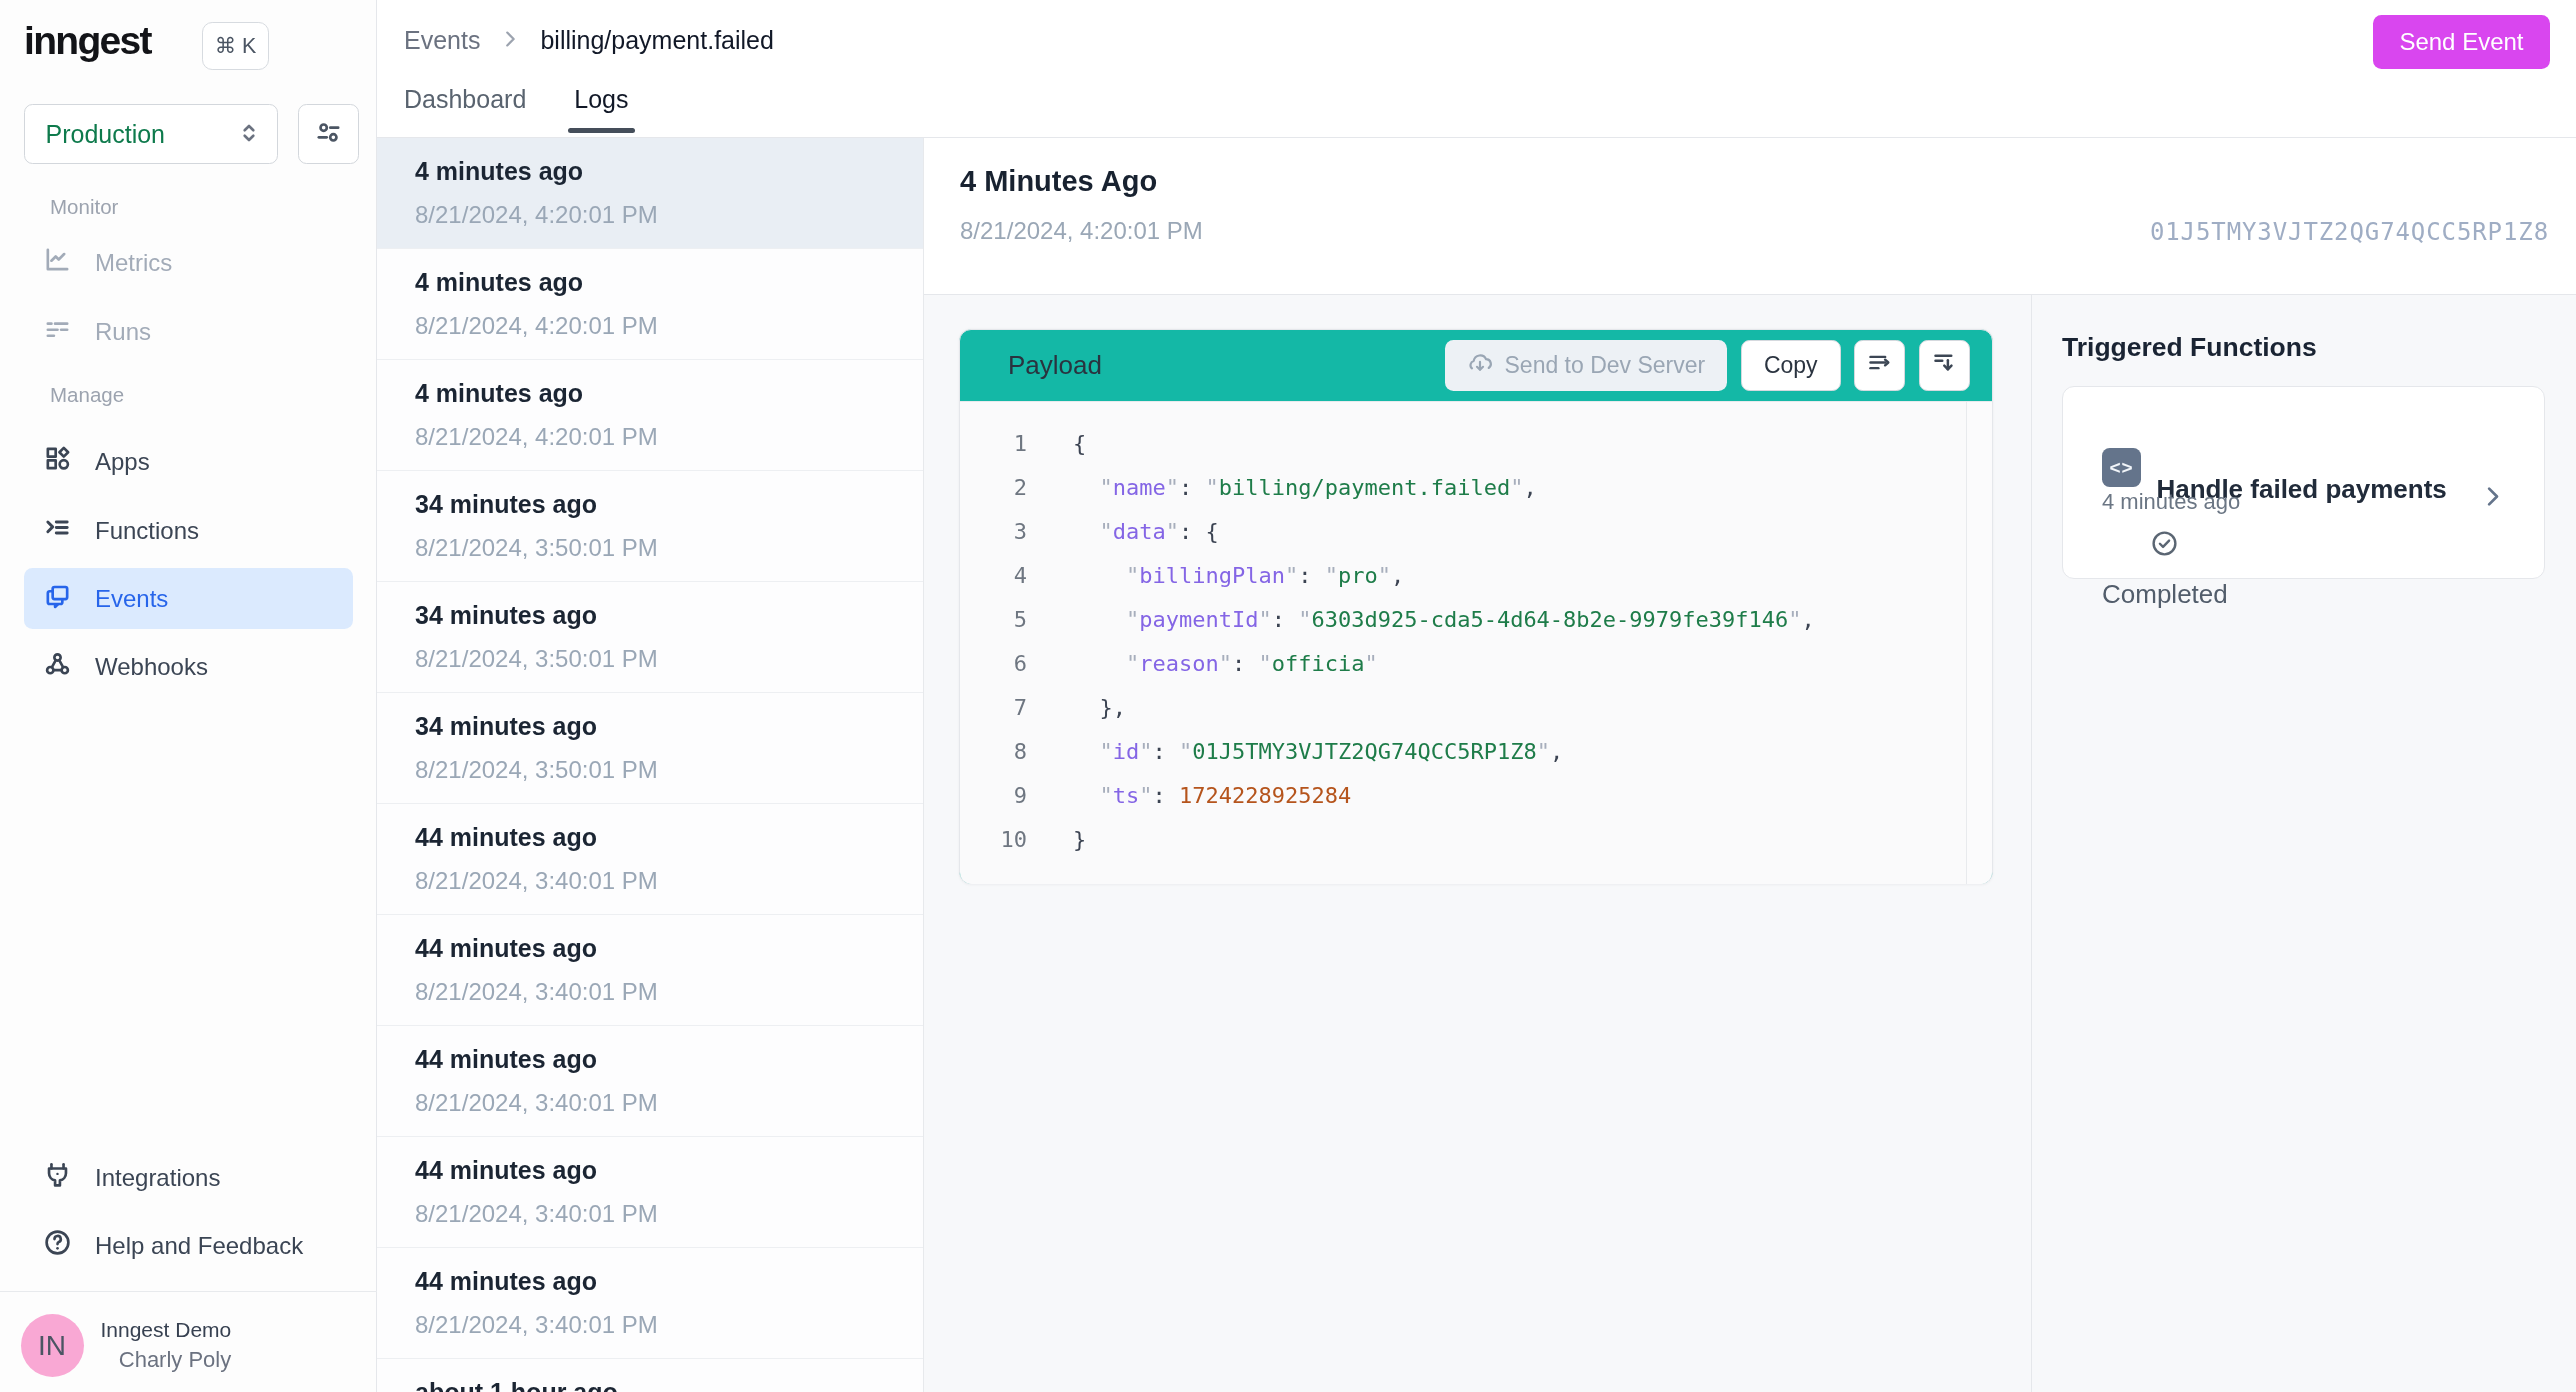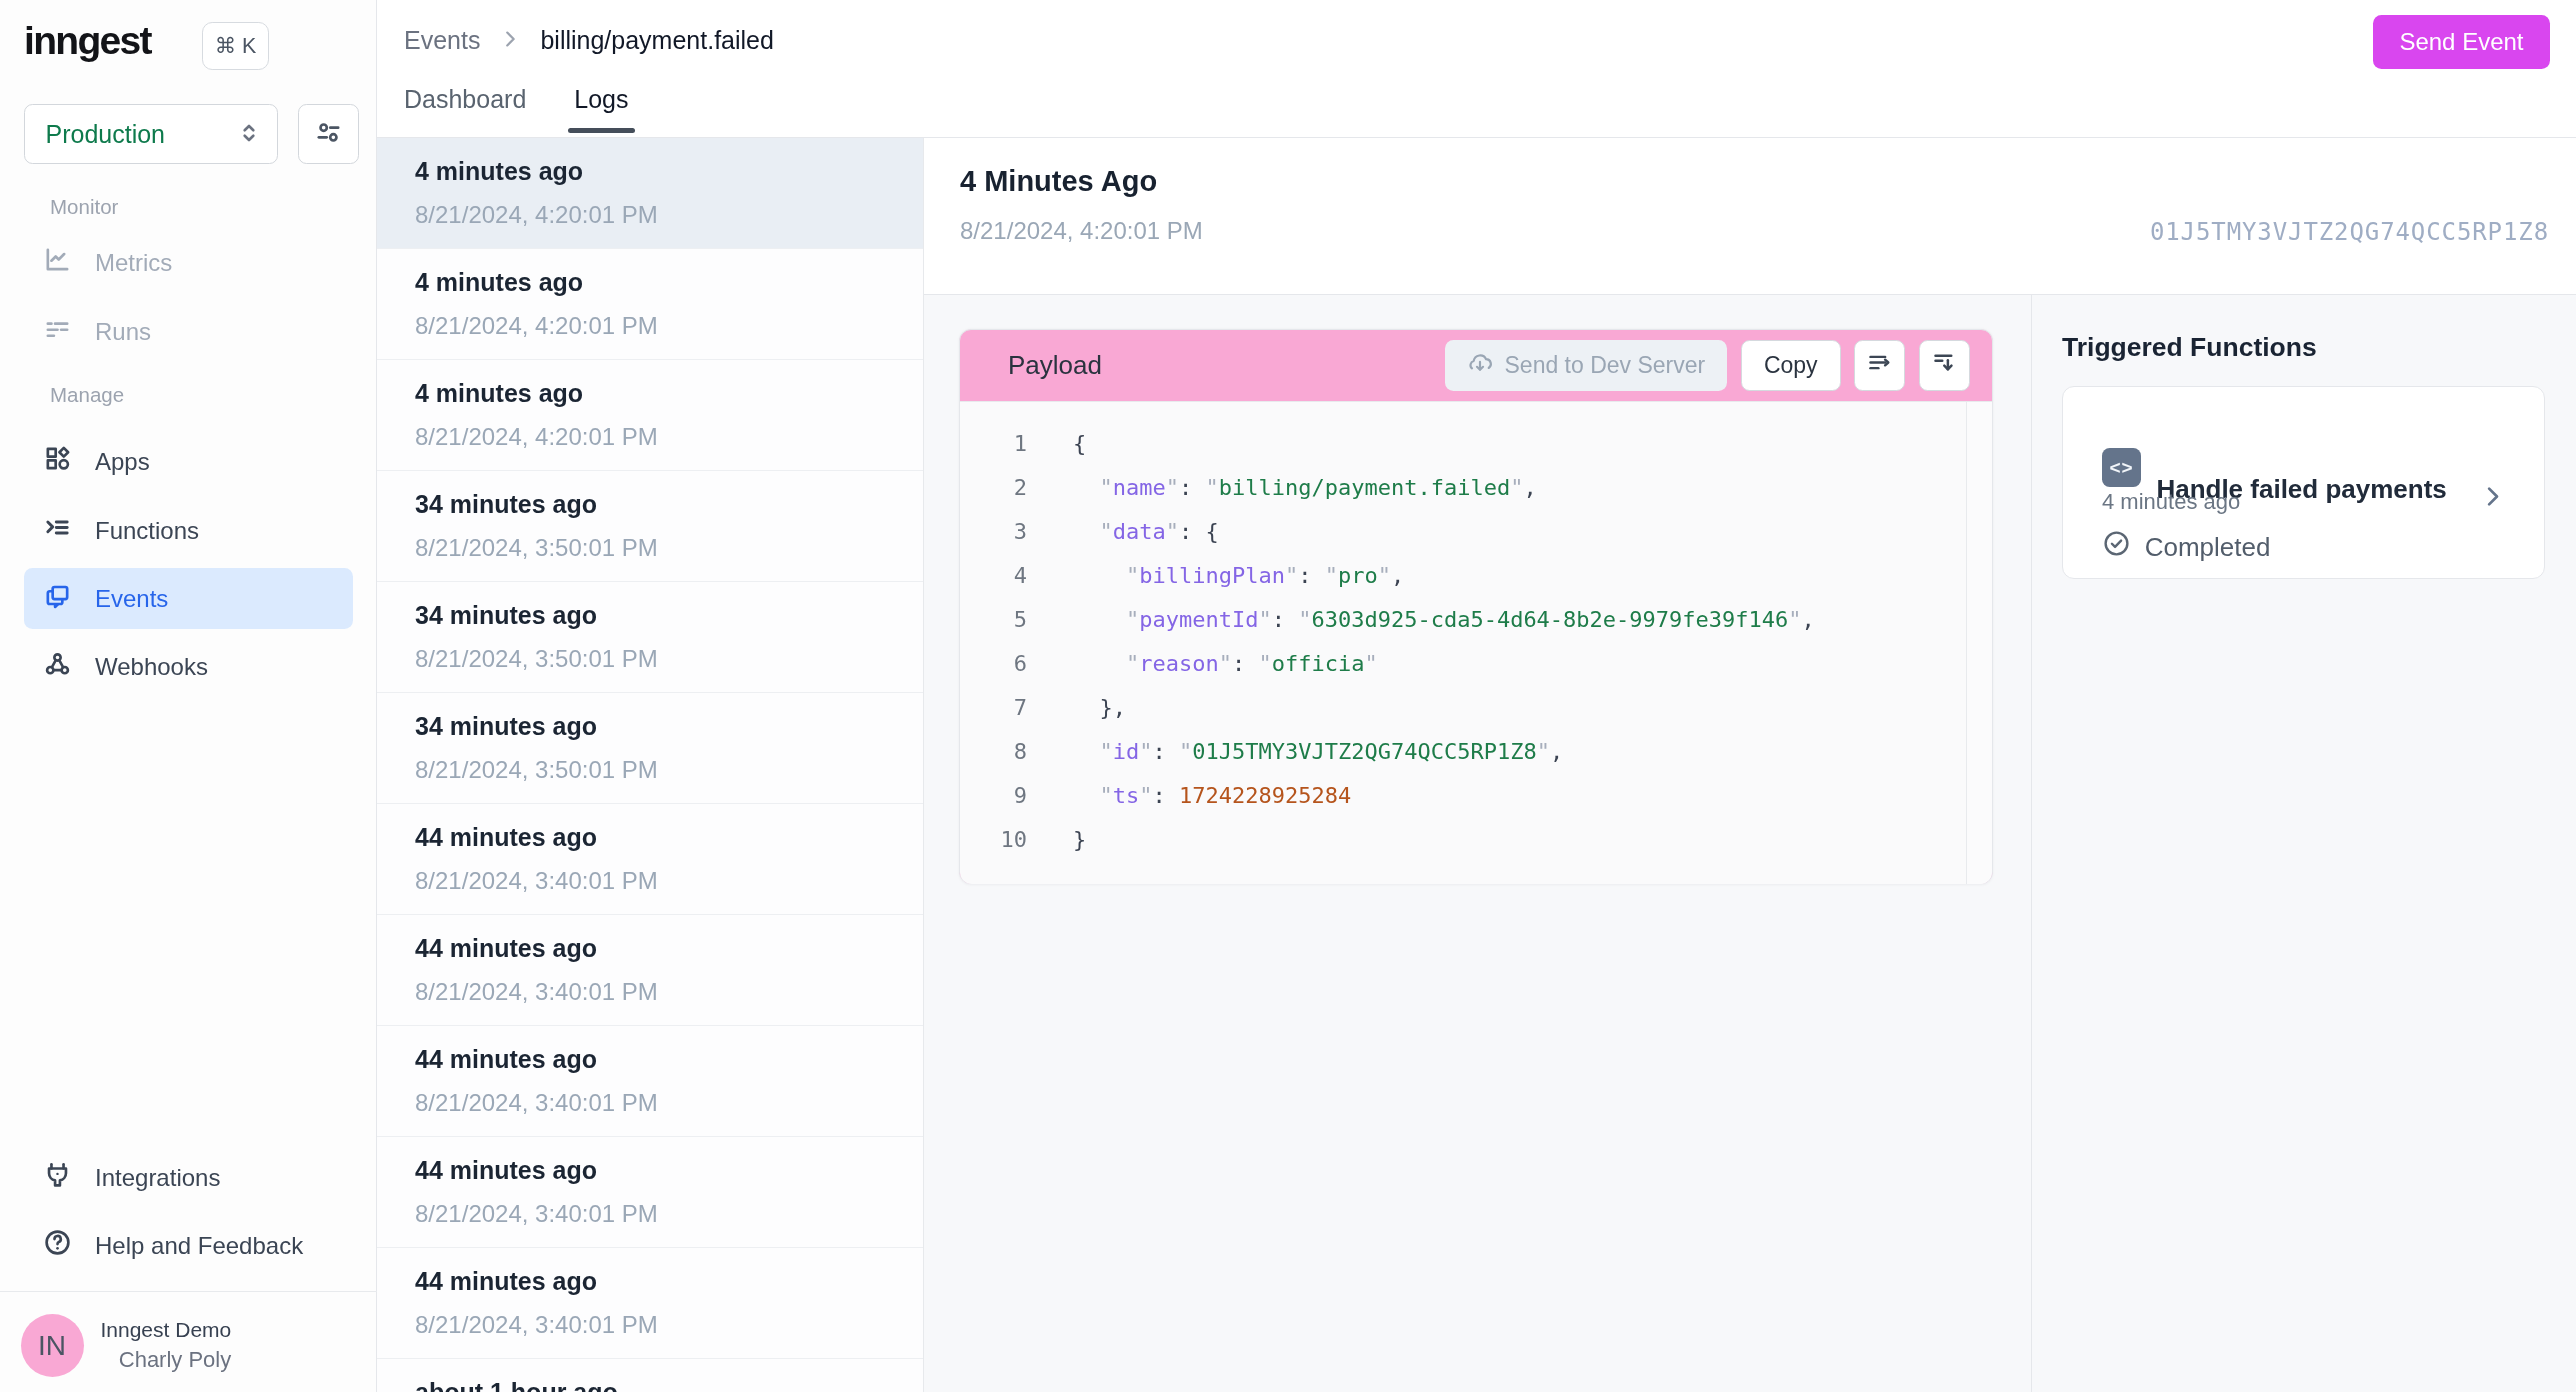--- a/index.html
+++ b/index.html
@@ -46,21 +46,21 @@
   
   #detail-header { position:absolute; left:924px; top:138px; width:1652px; height:157px; background:#fff; border-bottom:0.9px solid #e5e7eb; }
   .detail-title { position:absolute; left:36px; top:27px; font-size:29px; font-weight:bold; color:#182230; }
   .detail-time { position:absolute; left:36px; top:79px; font-size:24px; color:#9aa7b6; }
   .detail-id { position:absolute; right:27px; top:80px; font-size:24px; font-family:"DejaVu Sans Mono", monospace; color:#9fadc4; letter-spacing:0.9px; }
 
   #content { position:absolute; left:924px; top:295px; width:1652px; height:1098px; background:#f7f8fa; }
   .right-divider { position:absolute; left:1107px; top:0; width:0; height:1098px; border-left:0.9px solid #e5e7eb; }
 
   
-  .payload-card { position:absolute; left:35px; top:34px; width:1034px; height:555px; background:#f9a8d4; border:0.9px solid #e5e7eb; border-radius:12px; box-shadow:0 0.9px 2.6px rgba(16,24,40,.05); }
+  .payload-card { position:absolute; left:35px; top:34px; width:1034px; height:555px; background:#14b8a6; border:0.9px solid #e5e7eb; border-radius:12px; box-shadow:0 0.9px 2.6px rgba(16,24,40,.05); }
   .payload-header { height:72px; display:flex; align-items:center; padding:0 22px 0 48px; border-bottom:0.9px solid #e8eaed; }
   .payload-title { font-size:26px; color:#2a333f; flex:1 1 auto; }
   .pl-btn { height:51px; border-radius:8.5px; display:flex; align-items:center; gap:12px; font-size:23px; margin-left:13.7px; cursor:pointer; }
   .btn-devserver { background:#edf1f5; color:#9aa6b4; border:none; padding:0 22px; cursor:default; }
   .btn-copy { background:#fff; color:#2b3440; border:1.7px solid #d5d9de; padding:0 22px; }
   .btn-icon { width:51px; height:51px; background:#fff; border:1.7px solid #d5d9de; justify-content:center; color:#3c4654; padding:0; }
   .code-area { position:relative; height:482px; background:#fafafb; border-radius:0 0 12px 12px; overflow:hidden; padding-top:19px; }
   .code-scrollstrip { position:absolute; right:0; top:0; width:26px; height:100%; border-left:0.9px solid #e8eaed; background:#fbfbfc; border-radius:0 0 12px 0; }
   .code-row { display:flex; height:44px; align-items:center; font-family:"DejaVu Sans Mono", monospace; font-size:22px; }
   .code-lineno { width:51px; margin-left:16px; text-align:right; color:#6e7681; flex:0 0 auto; }
@@ -68,21 +68,21 @@
   .c-q { color:#a7aebc; } .c-k { color:#8465e5; } .c-s { color:#1e7c49; } .c-n { color:#b5541c; } .c-p { color:#3b4352; }
 
   
   .tf-title { position:absolute; left:1138px; top:37px; font-size:26.5px; font-weight:bold; color:#1a2433; }
   .tf-card { position:absolute; left:1138px; top:91px; width:483px; height:193px; background:#fff; border:0.9px solid #e5e7eb; border-radius:12px; cursor:pointer; }
   .tf-fn-row { position:absolute; left:39px; top:43px; display:flex; align-items:center; gap:15.4px; }
   .tf-fn-icon { width:39px; height:39px; border-radius:7.7px; background:#64748b; color:#f1f5f9; display:flex; align-items:center; justify-content:center; font-size:19px; letter-spacing:0.9px; font-weight:bold; }
   .tf-fn-name { font-size:26px; font-weight:bold; color:#212b3a;margin-top:44px; }
   .tf-time { position:absolute; left:39px; top:102px; font-size:22px; color:#6b7684; }
   .tf-chevron { position:absolute; right:38px; top:96px; color:#64748b; }
-  .tf-status { position:absolute; left:39px; top:142px; display:flex; align-items:center; gap:13.7px; font-size:26px; color:#525d6b; }
+  .tf-status { position:absolute; left:39px; top:142px; display:flex; align-items:center; gap:13.7px; font-size:26px; color:#525d6b;flex-direction:column; }
 </style>
 </head>
 <body>
 
 <div id="stage">
 
   <aside id="sidebar">
     <div class="logo">inngest</div>
     <div class="kbd-badge">⌘ K</div>
 

